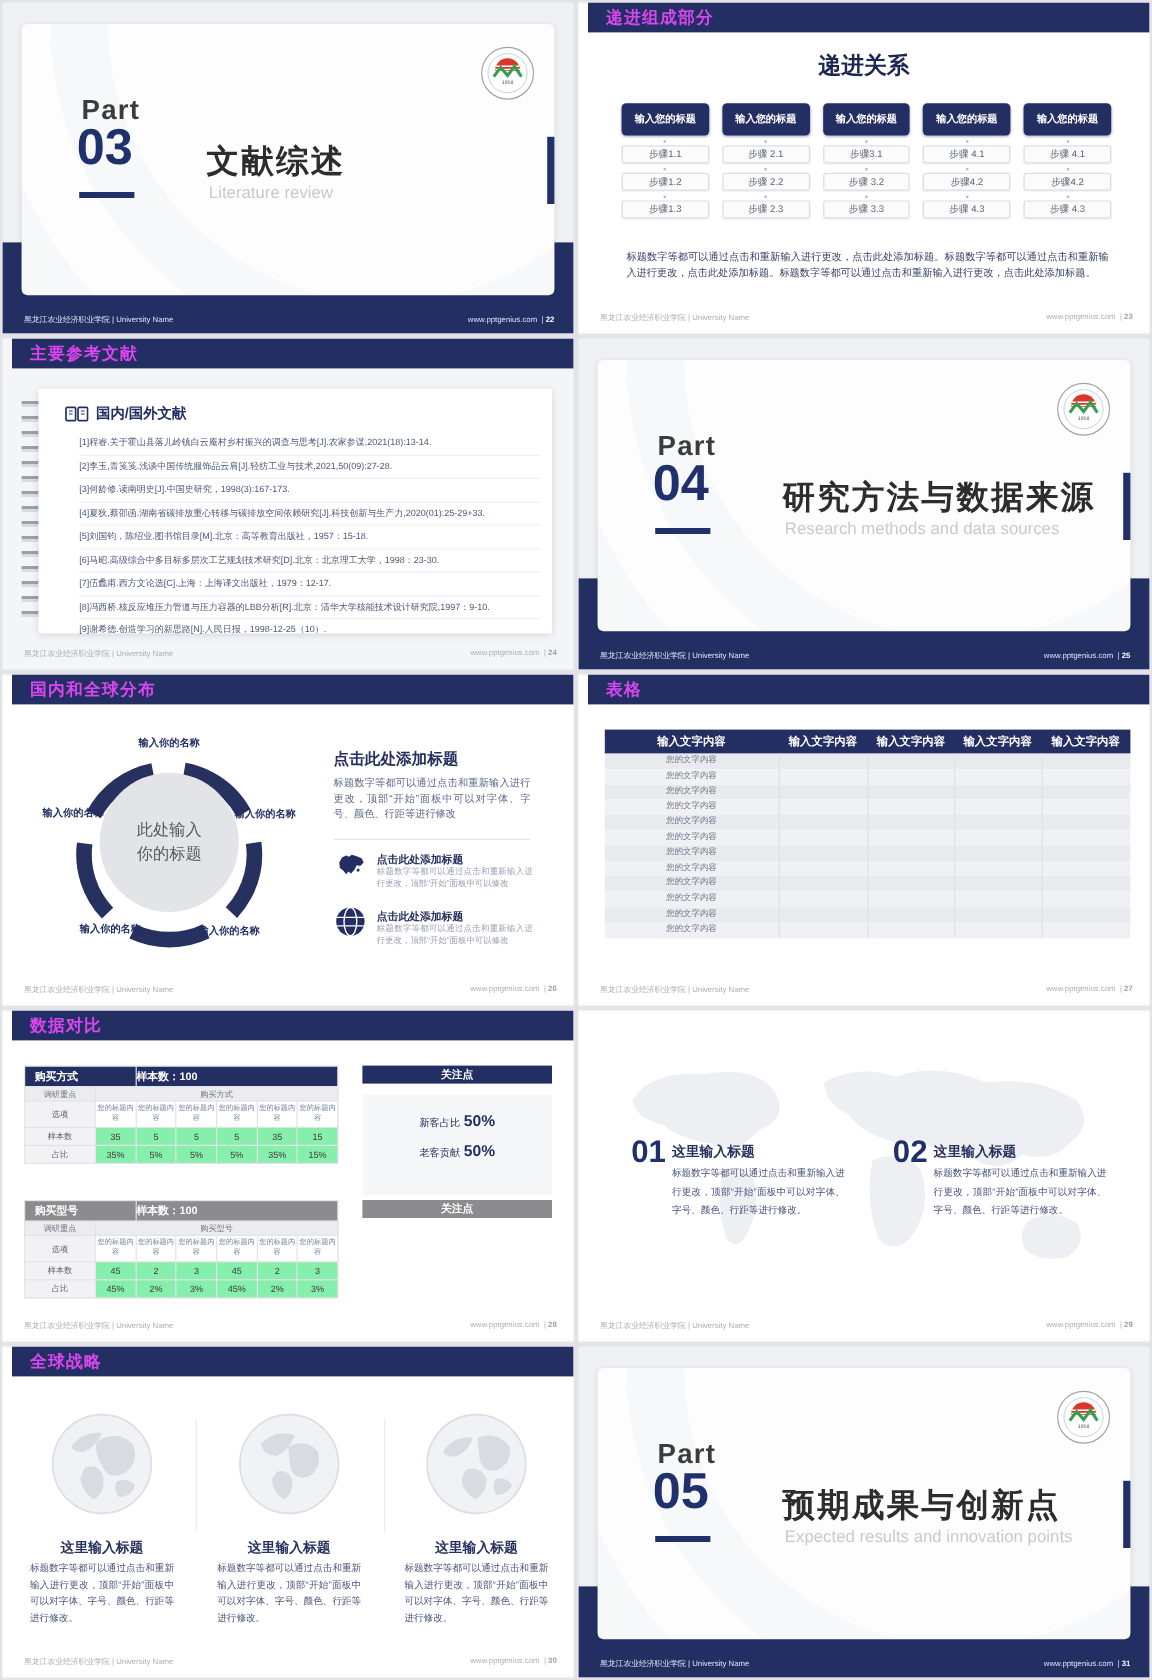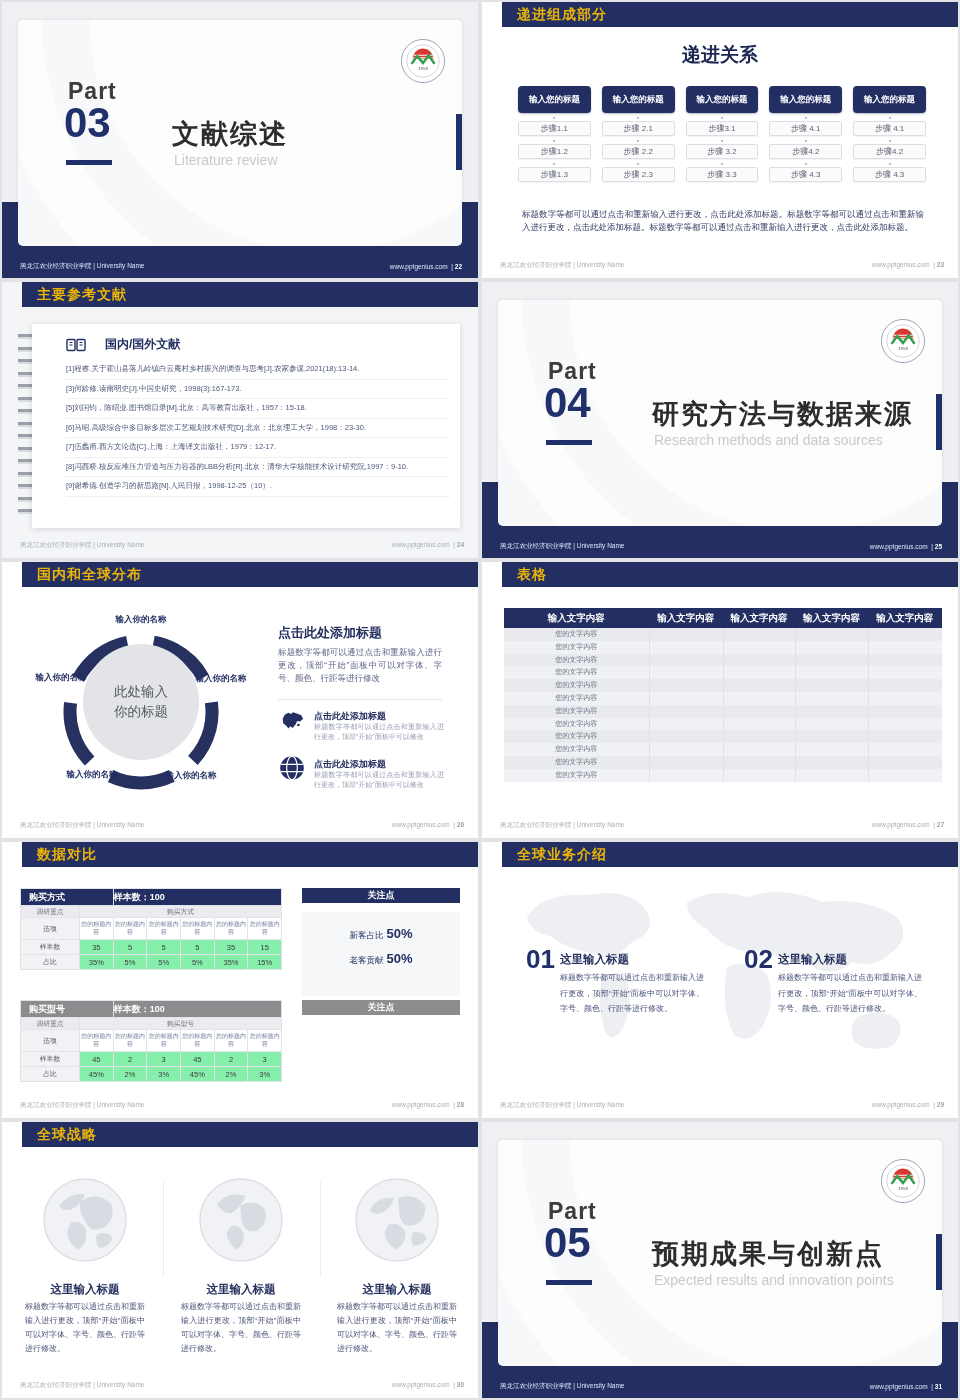--- a/index.html
+++ b/index.html
@@ -11,22 +11,22 @@
   *{box-sizing:border-box;margin:0;padding:0;}
   body{width:960px;height:1400px;margin:0;background:var(--pagebg);
        font-family:"Liberation Sans","DejaVu Sans",sans-serif;}
   .board{display:grid;grid-template-columns:480px 480px;grid-auto-rows:280px;width:960px;height:1400px;}
   .cell{position:relative;}
   .slide{position:absolute;inset:2px;overflow:hidden;}
   .content{background:#fff;}
   .part{background:#eef0f2;}
 
   
-  .tbar{position:absolute;top:0;left:20px;right:0;height:25px;background:var(--navy);
-        color:#eab308;font-size:14px;font-weight:bold;line-height:25px;padding-left:15px;letter-spacing:1px;}
+  .tbar{position:absolute;top:0;left:8px;right:0;height:25px;background:var(--navy);
+        color:#d946ef;font-size:14px;font-weight:bold;line-height:25px;padding-left:15px;letter-spacing:1px;}
   .cfooter{position:absolute;left:18px;right:14px;bottom:8px;display:flex;justify-content:space-between;
            font-size:6.5px;color:#a9aeb9;}
   .cfooter b{font-weight:bold;color:#9ba1ad;}
 
   
   .pband{position:absolute;left:0;right:0;top:200px;bottom:0;background:var(--navy);}
   .pcard{position:absolute;left:16px;top:18px;right:16px;bottom:32px;background:#fdfdfe;border-radius:5px;
          box-shadow:0 1px 4px rgba(40,50,90,.12);overflow:hidden;}
   .carc{position:absolute;border-radius:50%;border:48px solid rgba(140,150,170,.05);}
   .plabel{position:absolute;left:66px;top:76px;font-size:23px;font-weight:bold;color:#3c3c3f;letter-spacing:1px;}
@@ -52,21 +52,21 @@
   .step::before{content:"";position:absolute;top:-5px;left:50%;margin-left:-1px;width:2px;height:2px;background:#b9bcc4;}
   .s23para{position:absolute;left:40px;right:34px;top:206px;font-size:8.5px;line-height:13px;
            color:#333d63;text-align:justify;}
 
   
   .s24bg{background:#f4f5f7;}
   .card24{position:absolute;left:30px;top:42px;right:18px;bottom:30px;background:#fff;
           box-shadow:0 1px 6px rgba(30,40,70,.15);border-radius:2px;}
   .rings{position:absolute;left:16px;top:52px;bottom:42px;width:17px;
          background:repeating-linear-gradient(180deg,#99a0aa 0 3px,#d8dbe0 3px 5px,transparent 5px 12.5px);}
-  .s24sect{position:absolute;left:64px;top:54px;display:flex;align-items:center;gap:19px;
+  .s24sect{position:absolute;left:52px;top:54px;display:flex;align-items:center;gap:6px;
            font-size:12px;font-weight:bold;color:var(--navy);}
   .reflist{position:absolute;left:64px;right:28px;top:78px;}
   .ref{font-size:7.5px;color:#4d5878;padding:4.2px 0;border-bottom:1px solid #eff0f4;line-height:1.35;}
 
   
   .gearcircle{position:absolute;left:81px;top:82px;width:116px;height:116px;border-radius:50%;background:#e2e4e7;
               display:flex;align-items:center;justify-content:center;text-align:center;}
   .gearcircle span{width:62px;font-size:13.5px;color:#55585e;line-height:1.5;}
   .wheelarcs{position:absolute;left:54px;top:65px;width:170px;height:170px;}
   .wlabel{position:absolute;width:52px;text-align:center;font-size:8.5px;font-weight:bold;
@@ -210,21 +210,23 @@
       <div class="s24sect">
         <svg width="20" height="14" viewBox="0 0 20 14">
           <rect x="1" y="1.5" width="8" height="11" rx="1" fill="none" stroke="#232f63" stroke-width="1.4"></rect>
           <rect x="11" y="1.5" width="8" height="11" rx="1" fill="none" stroke="#232f63" stroke-width="1.4"></rect>
           <path d="M3.5 4.5h3 M3.5 7h3 M13.5 4.5h3 M13.5 7h3" stroke="#232f63" stroke-width="1" fill="none"></path>
         </svg>
         <span>国内/国外文献</span>
       </div>
       <div class="reflist">
         <div class="ref">[1]程睿.关于霍山县落儿岭镇白云庵村乡村振兴的调查与思考[J].农家参谋,2021(18):13-14.</div>
+        <div class="ref">[2]李玉,青笺笺.浅谈中国传统服饰品云肩[J].轻纺工业与技术,2021,50(09):27-28.</div>
         <div class="ref">[3]何龄修.读南明史[J].中国史研究，1998(3):167-173.</div>
+        <div class="ref">[4]夏狄,蔡邵函.湖南省碳排放重心转移与碳排放空间依赖研究[J].科技创新与生产力,2020(01):25-29+33.</div>
         <div class="ref">[5]刘国钧，陈绍业.图书馆目录[M].北京：高等教育出版社，1957：15-18.</div>
         <div class="ref">[6]马昭.高级综合中多目标多层次工艺规划技术研究[D].北京：北京理工大学，1998：23-30.</div>
         <div class="ref">[7]伍蠡甫.西方文论选[C].上海：上海译文出版社，1979：12-17.</div>
         <div class="ref">[8]冯西桥.核反应堆压力管道与压力容器的LBB分析[R].北京：清华大学核能技术设计研究院,1997：9-10.</div>
         <div class="ref">[9]谢希德.创造学习的新思路[N].人民日报，1998-12-25（10）.</div>
       </div>
       <div class="cfooter">
         <span>黑龙江农业经济职业学院 | University Name</span>
         <span><span>www.pptgenius.com</span>&nbsp;&nbsp;<span>|</span>&nbsp;<b>24</b></span>
       </div>
@@ -448,21 +450,20 @@
           <path d="M245 100 Q270 90 285 108 Q295 135 280 160 Q268 178 252 168 Q238 140 245 100 Z"></path>
           <path d="M375 150 Q398 140 415 152 Q425 168 408 180 Q385 186 372 174 Q366 160 375 150 Z"></path>
         </g>
       </svg>
       <div class="bignum" style="left:44px;top:102px;">01</div>
       <div class="i29title" style="left:78px;top:110px;">这里输入标题</div>
       <div class="i29desc" style="left:78px;top:128px;">标题数字等都可以通过点击和重新输入进行更改，顶部“开始”面板中可以对字体、字号、颜色、行距等进行修改。</div>
       <div class="bignum" style="left:262px;top:102px;">02</div>
       <div class="i29title" style="left:296px;top:110px;">这里输入标题</div>
       <div class="i29desc" style="left:296px;top:128px;">标题数字等都可以通过点击和重新输入进行更改，顶部“开始”面板中可以对字体、字号、颜色、行距等进行修改。</div>
-      <div class="tbar"><span>全球业务介绍</span></div>
       <div class="cfooter">
         <span>黑龙江农业经济职业学院 | University Name</span>
         <span><span>www.pptgenius.com</span>&nbsp;&nbsp;<span>|</span>&nbsp;<b>29</b></span>
       </div>
     </div>
   </div>
 
   <div class="cell">
     <div class="slide content">
       <div class="tbar"><span>全球战略</span></div>

